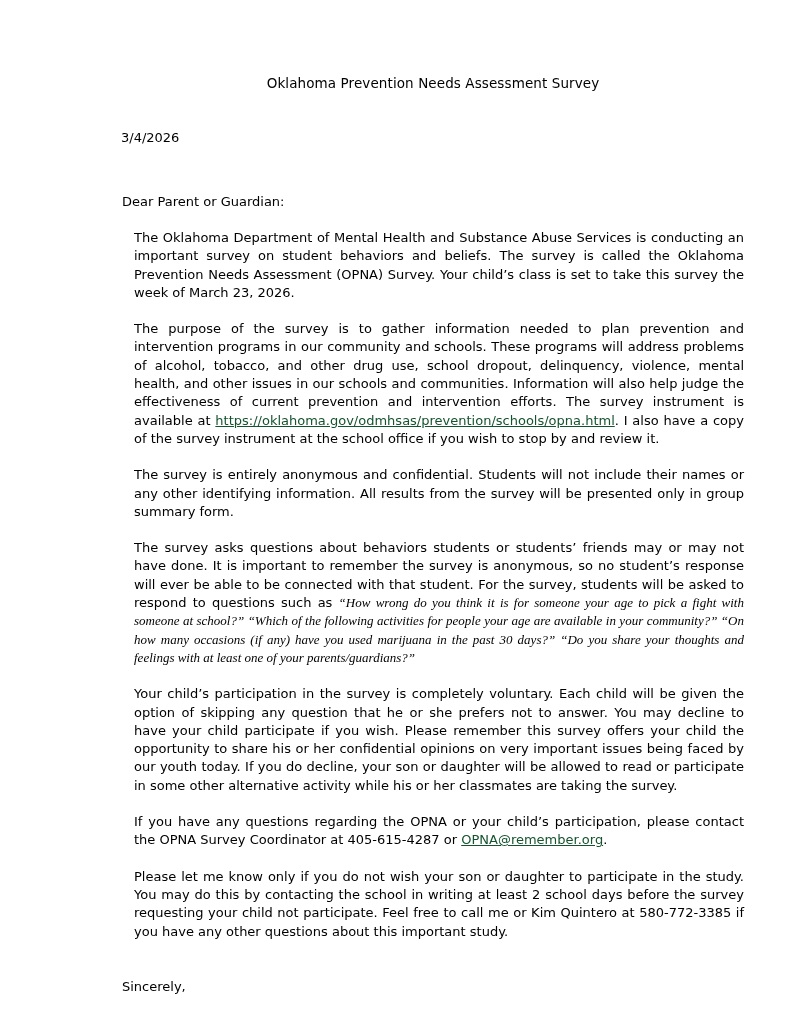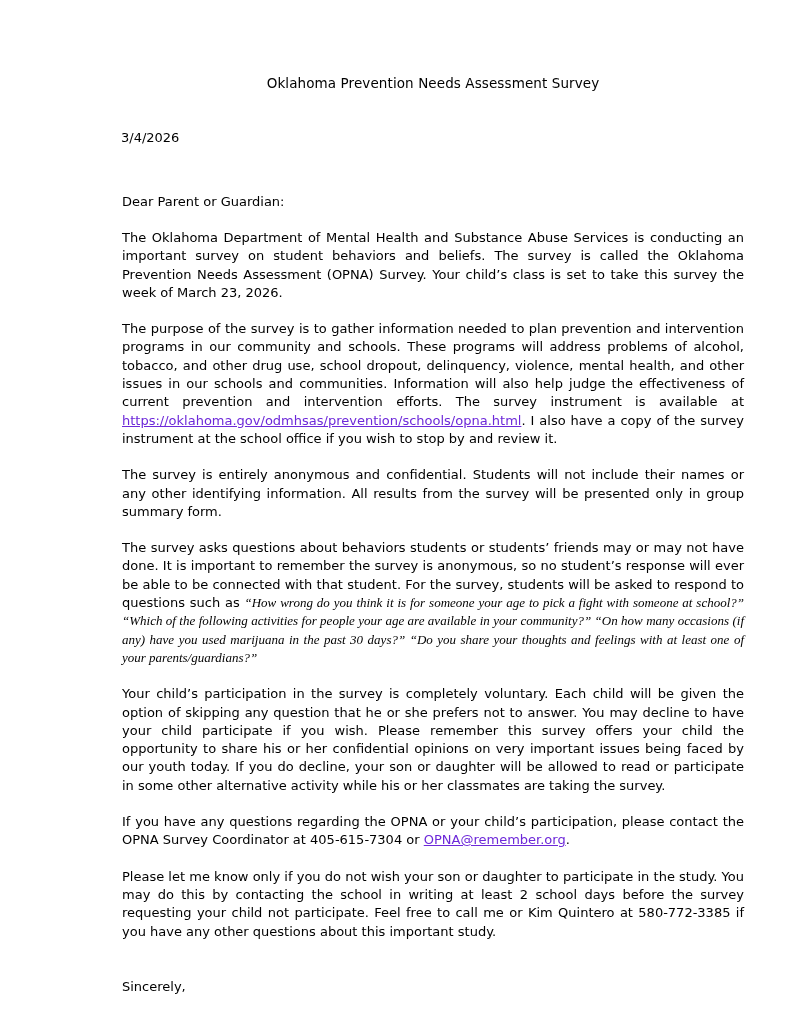--- a/index.html
+++ b/index.html
@@ -49,28 +49,28 @@
   .salutation {
     margin-top: 100px;
     font-size: 13px;
     line-height: 18px;
   }
   p.para {
     font-size: 13px;
     line-height: 18.3px;
     text-align: justify;
     text-justify: inter-word;
-    margin: 18px 0 0 0;
+    margin: 18px 0 0 12px;
     hyphens: none;
   }
   p.para:first-of-type {
     margin-top: 18px;
   }
   .link {
-    color: #6d28d9;
+    color: #14532d;
     cursor: pointer;
   }
   .ital {
     font-style: italic;
     font-family: Liberation Serif, serif;
   }
   .closing {
     font-size: 13px;
     line-height: 18px;
     margin-top: 37px;
@@ -94,21 +94,21 @@
     <p class="para">The Oklahoma Department of Mental Health and Substance Abuse Services is conducting an important survey on student behaviors and beliefs. The survey is called the Oklahoma Prevention Needs Assessment (OPNA) Survey. Your child’s class is set to take this survey the week of March 23, 2026.</p>
 
     <p class="para"><span>The purpose of the survey is to gather information needed to plan prevention and intervention programs in our community and schools. These programs will address problems of alcohol, tobacco, and other drug use, school dropout, delinquency, violence, mental health, and other issues in our schools and communities. Information will also help judge the effectiveness of current prevention and intervention efforts. The survey instrument is available at </span><a class="link" href="#">https://oklahoma.gov/odmhsas/prevention/schools/opna.html</a><span>. I also have a copy of the survey instrument at the school office if you wish to stop by and review it.</span></p>
 
     <p class="para">The survey is entirely anonymous and confidential. Students will not include their names or any other identifying information. All results from the survey will be presented only in group summary form.</p>
 
     <p class="para"><span>The survey asks questions about behaviors students or students’ friends may or may not have done. It is important to remember the survey is anonymous, so no student’s response will ever be able to be connected with that student. For the survey, students will be asked to respond to questions such as </span><span class="ital">“How wrong do you think it is for someone your age to pick a fight with someone at school?” “Which of the following activities for people your age are available in your community?” “On how many occasions (if any) have you used marijuana in the past 30 days?” “Do you share your thoughts and feelings with at least one of your parents/guardians?”</span></p>
 
     <p class="para">Your child’s participation in the survey is completely voluntary. Each child will be given the option of skipping any question that he or she prefers not to answer. You may decline to have your child participate if you wish. Please remember this survey offers your child the opportunity to share his or her confidential opinions on very important issues being faced by our youth today. If you do decline, your son or daughter will be allowed to read or participate in some other alternative activity while his or her classmates are taking the survey.</p>
 
-    <p class="para"><span>If you have any questions regarding the OPNA or your child’s participation, please contact the OPNA Survey Coordinator at 405-615-7304 or </span><a class="link" href="#">OPNA@remember.org</a><span>.</span></p>
+    <p class="para"><span>If you have any questions regarding the OPNA or your child’s participation, please contact the OPNA Survey Coordinator at 405-615-4287 or </span><a class="link" href="#">OPNA@remember.org</a><span>.</span></p>
 
     <p class="para">Please let me know only if you do not wish your son or daughter to participate in the study. You may do this by contacting the school in writing at least 2 school days before the survey requesting your child not participate.  Feel free to call me or Kim Quintero at 580-772-3385 if you have any other questions about this important study.</p>
 
     <div class="closing">Sincerely,</div>
 
   </div>
 
 </div>
 
 </body></html>

